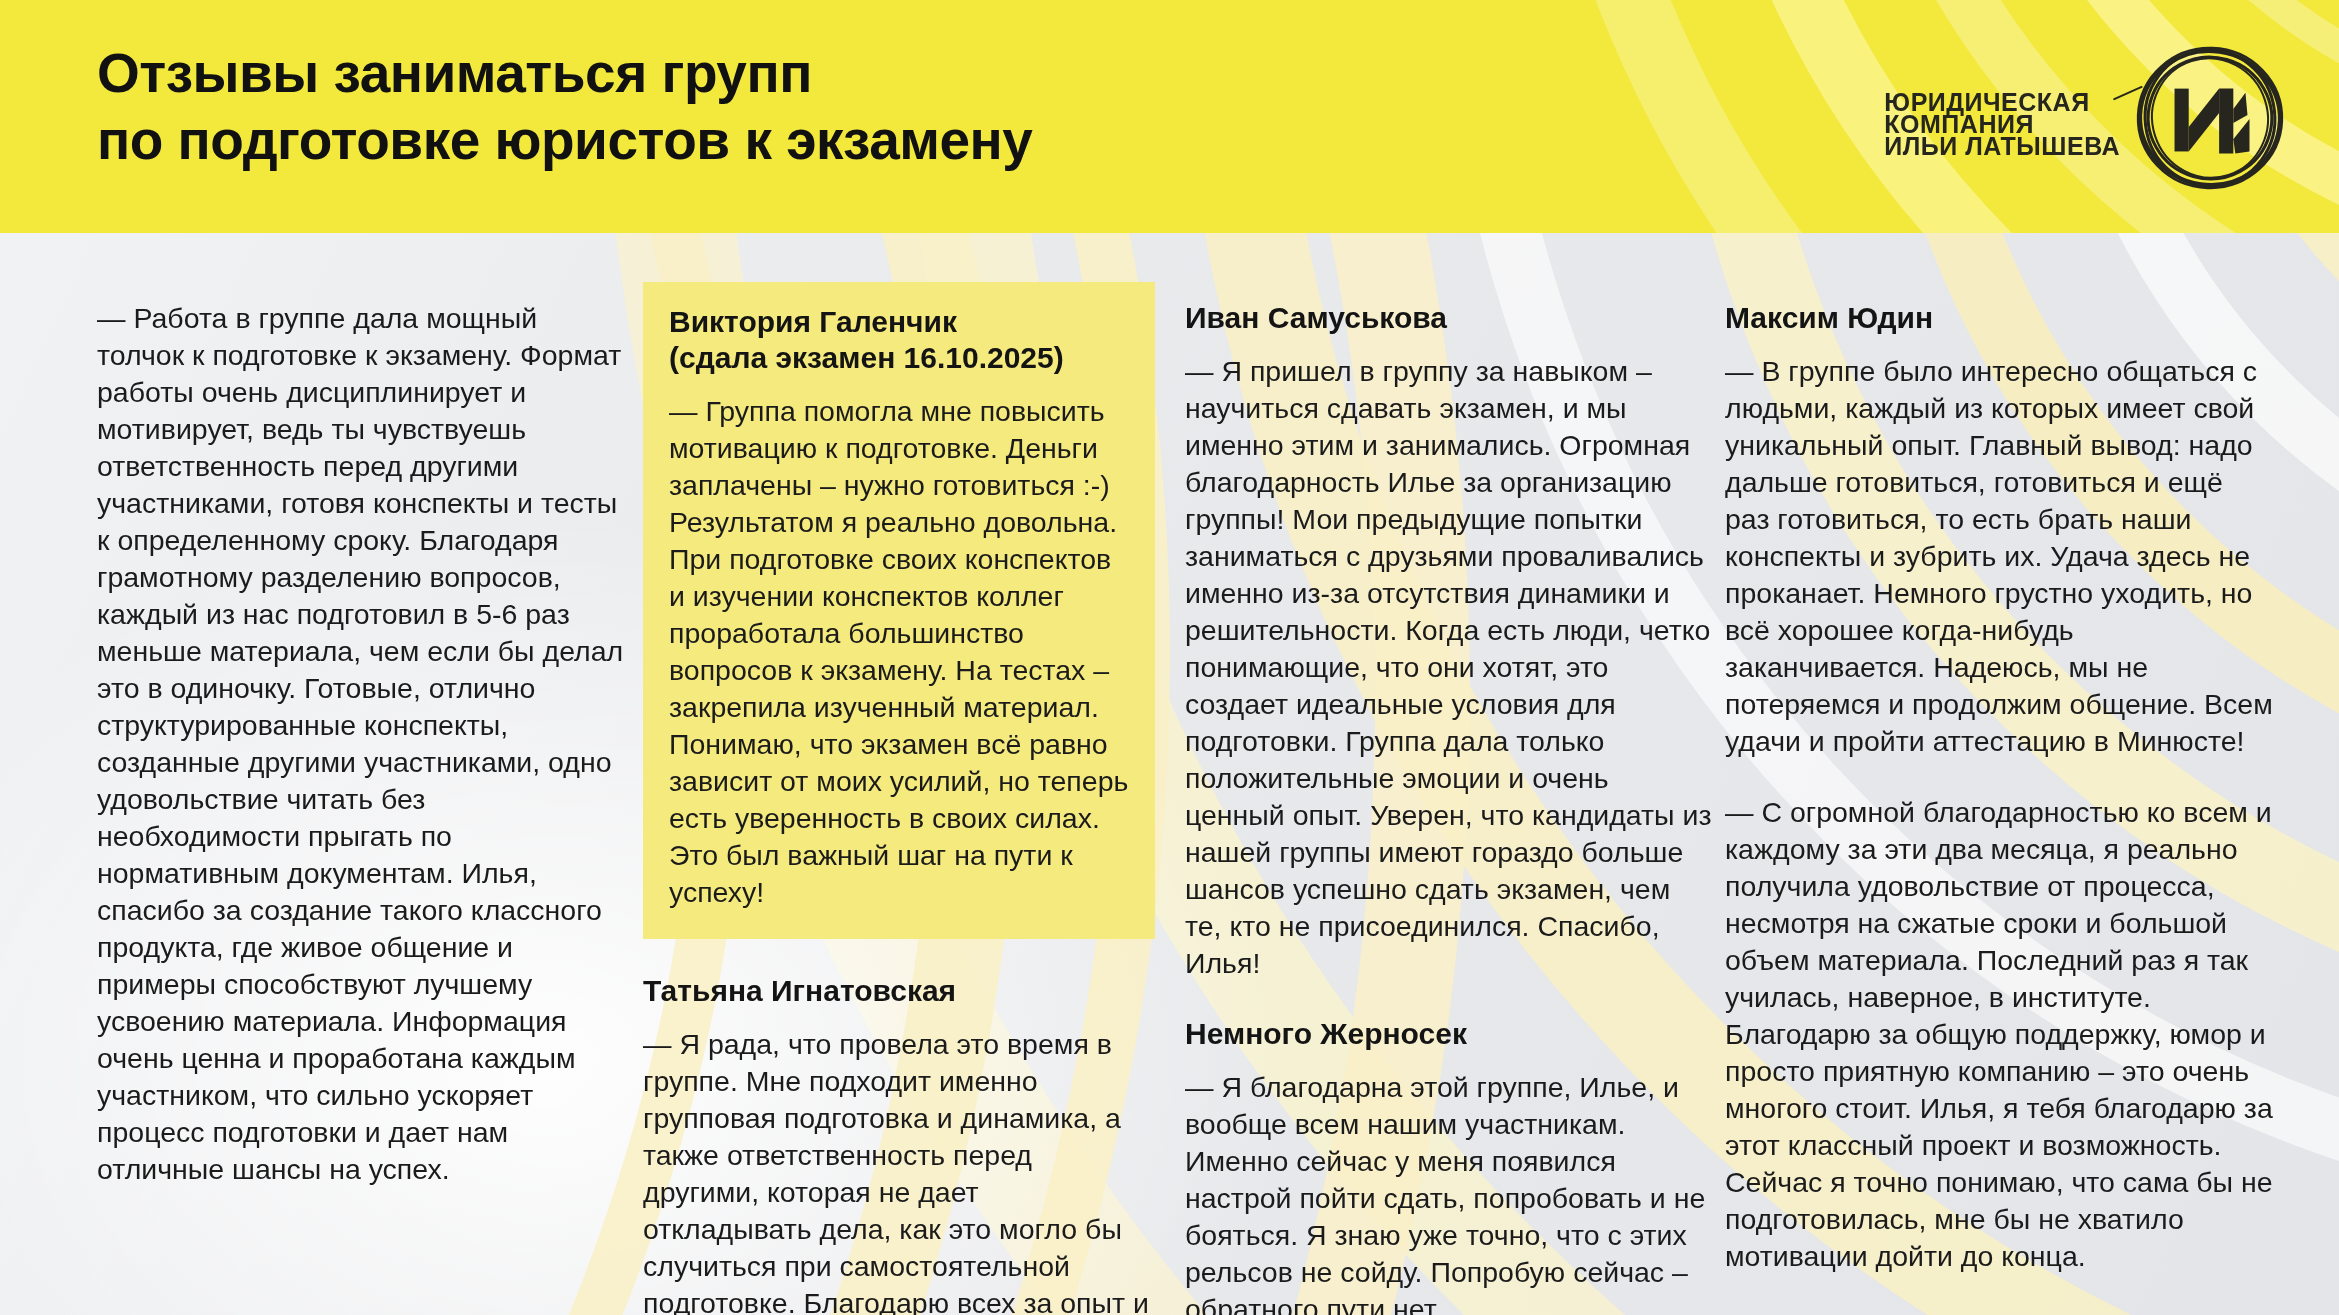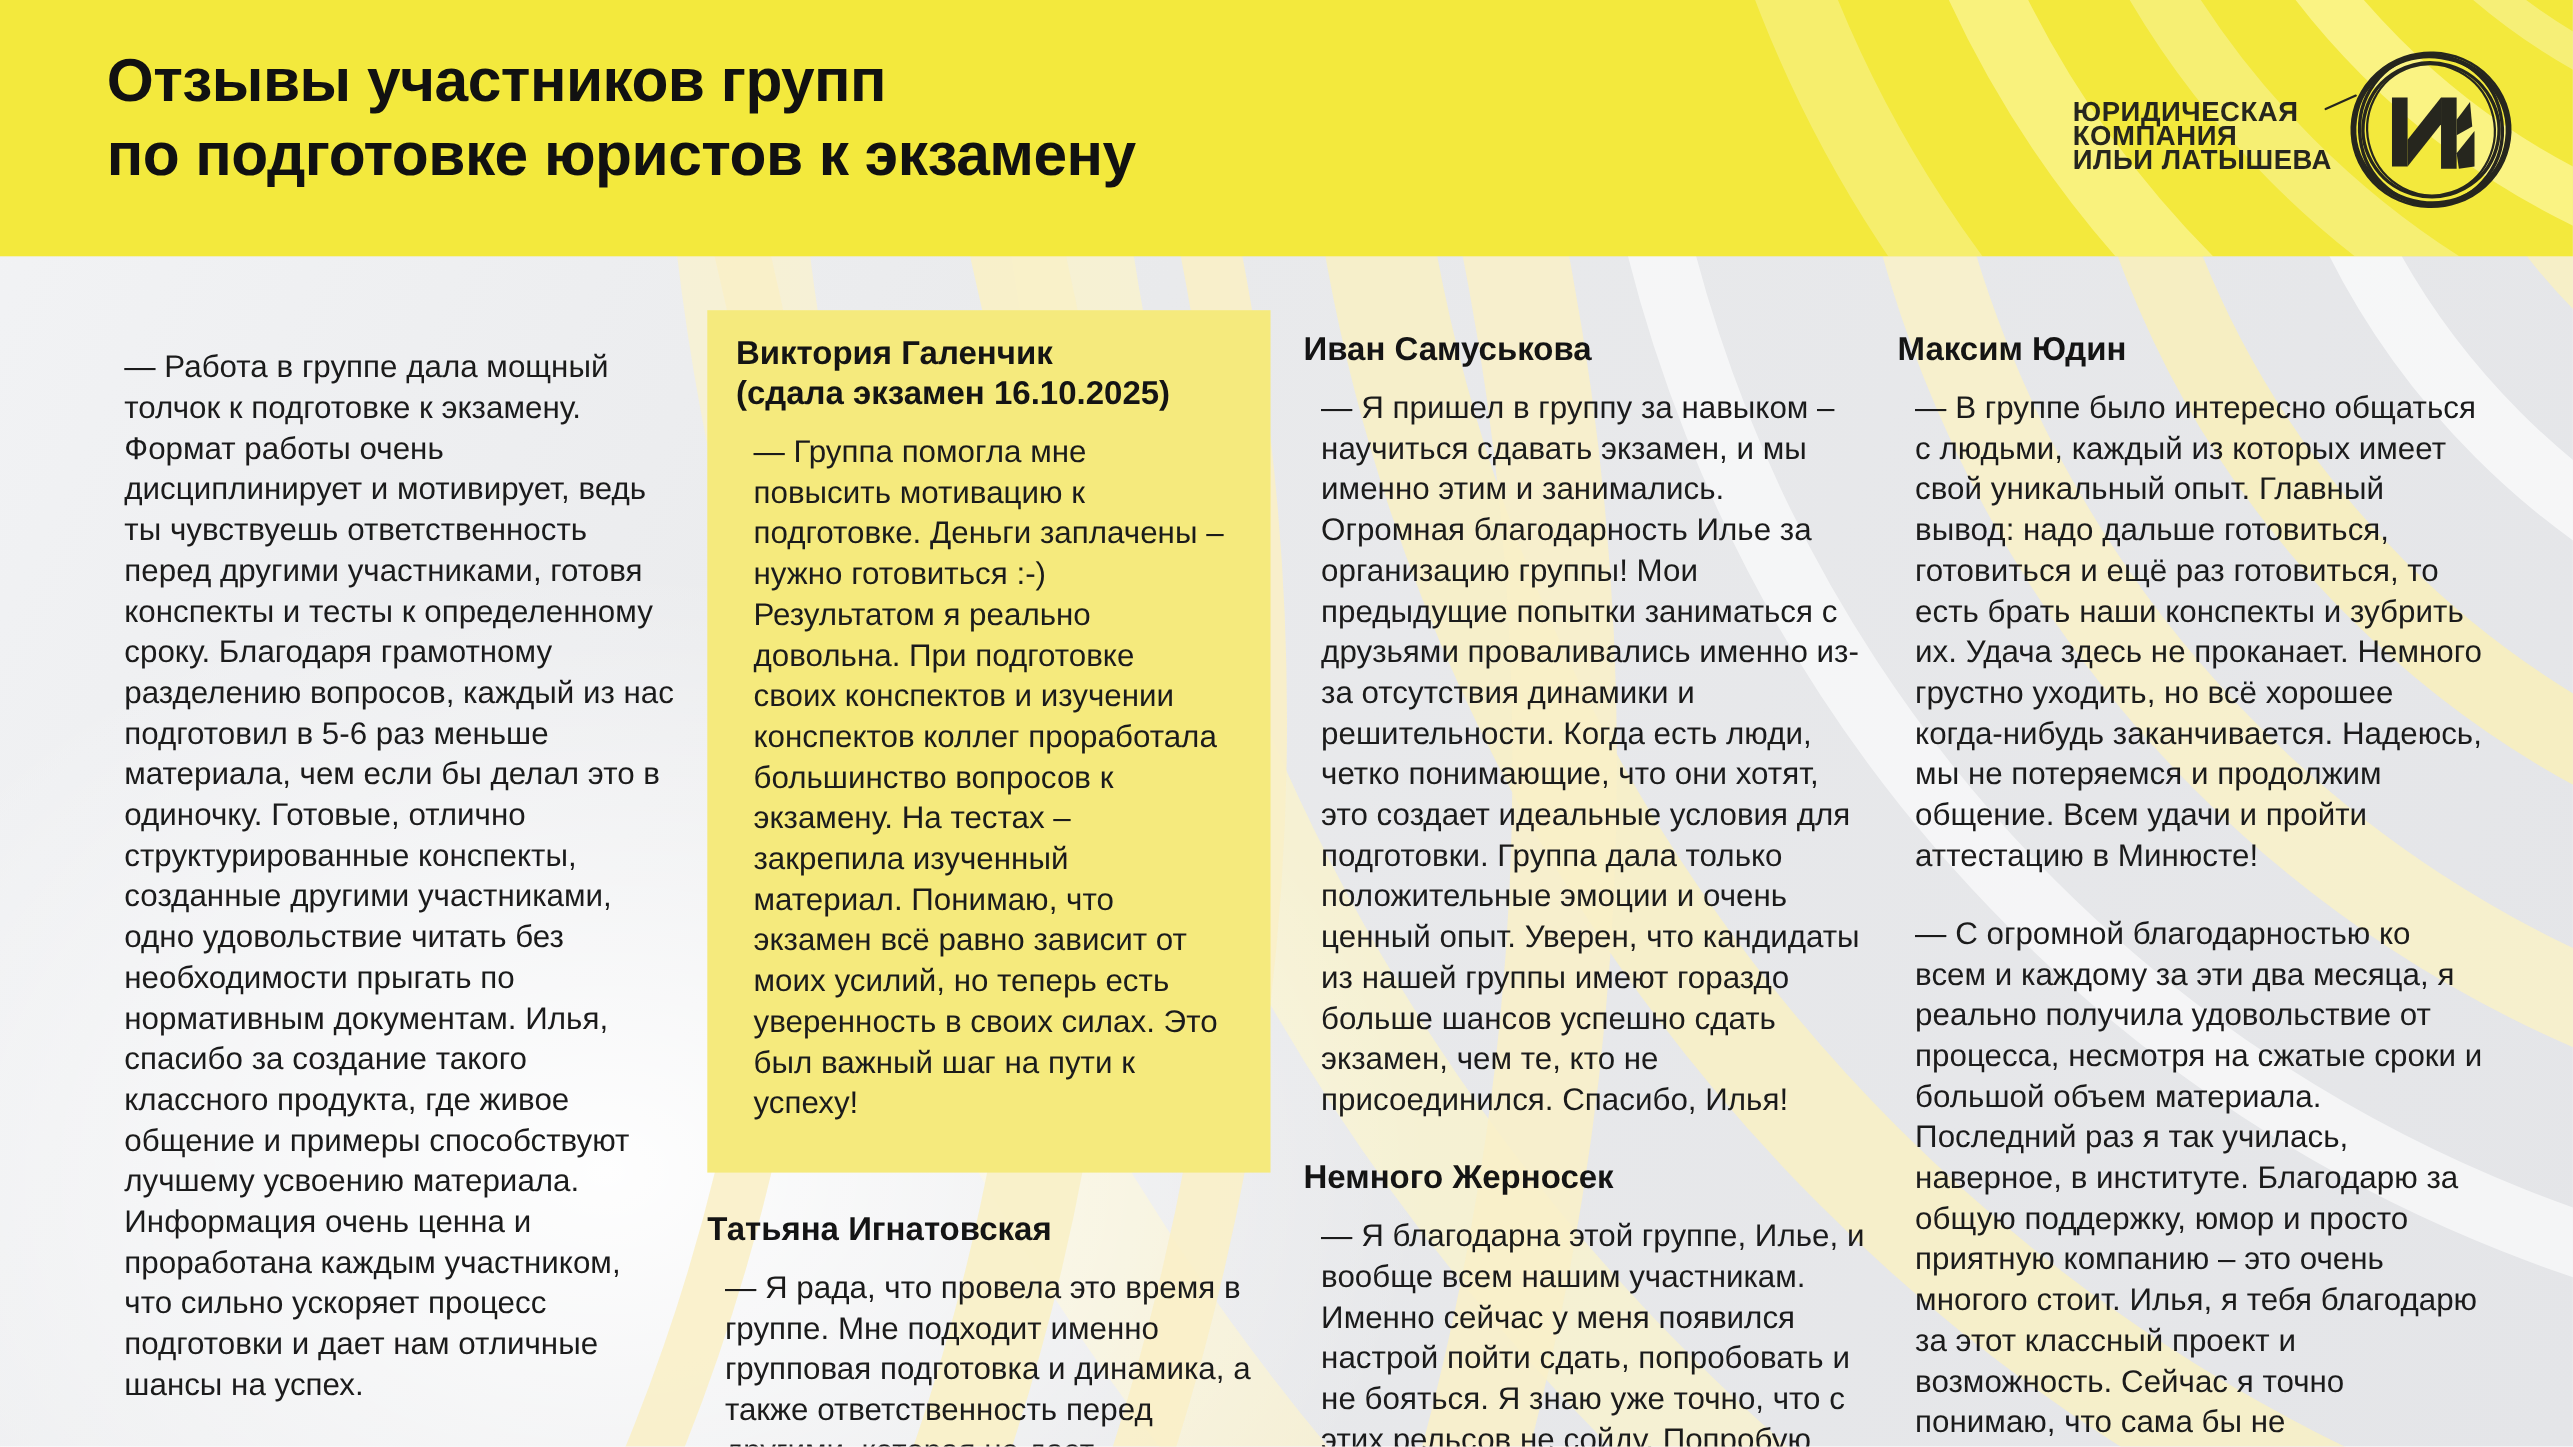--- a/index.html
+++ b/index.html
@@ -31,21 +31,21 @@
   .logo-mark{position:absolute;left:2134px;top:42px;width:152px;height:152px;}
   
   .col{position:absolute;}
   .col-1{left:97px; top:300px;width:532px;}
   .col-2{left:643px;top:282px;width:512px;}
   .col-3{left:1185px;top:300px;width:528px;}
   .col-4{left:1725px;top:300px;width:548px;}
   .section + .section{margin-top:34px;}
   .person{margin:0 0 17px;font-size:30px;line-height:36px;font-weight:bold;color:#141414;}
   .person span{display:block;}
-  .quote{margin:16px;font-size:28.5px;line-height:37px;color:#1b1b1b;}
+  .quote{margin:0;font-size:28.5px;line-height:37px;color:#1b1b1b;}
   .highlight-box{background:var(--highlight_yellow);padding:22px 26px 28px;margin-bottom:32px;}
 </style>
 </head>
 <body>
 
 <div class="page">
 
   <div class="ring" style="left:2180px;top:-670px;width:1040px;height:1040px;border-width:40px;border-color:rgba(247,239,195,.9);"></div>
   <div class="ring" style="left:2040px;top:-810px;width:1320px;height:1320px;border-width:58px;border-color:rgba(255,255,255,.65);"></div>
   <div class="ring" style="left:1870px;top:-980px;width:1660px;height:1660px;border-width:72px;border-color:rgba(247,238,190,.9);"></div>
@@ -63,21 +63,21 @@
   <div class="ring" style="left:-3480px;top:-1780px;width:4760px;height:4760px;border-width:95px;border-color:rgba(249,240,200,.85);"></div>
 
   <div class="header">
     <div class="ring" style="left:2040px;top:-1040px;width:1120px;height:1120px;border-width:30px;border-color:rgba(255,255,255,.30);"></div>
     <div class="ring" style="left:1940px;top:-1140px;width:1320px;height:1320px;border-width:48px;border-color:rgba(255,252,190,.55);"></div>
     <div class="ring" style="left:1820px;top:-1260px;width:1560px;height:1560px;border-width:55px;border-color:rgba(255,255,255,.28);"></div>
     <div class="ring" style="left:1680px;top:-1400px;width:1840px;height:1840px;border-width:65px;border-color:rgba(255,252,190,.5);"></div>
     <div class="ring" style="left:1520px;top:-1560px;width:2160px;height:2160px;border-width:70px;border-color:rgba(255,255,255,.25);"></div>
 
     <h1 class="title">
-      <span>Отзывы участников групп</span>
+      <span>Отзывы заниматься групп</span>
       <span>по подготовке юристов к экзамену</span>
     </h1>
 
     <div class="logo-text">
       <div>ЮРИДИЧЕСКАЯ</div>
       <div>КОМПАНИЯ</div>
       <div>ИЛЬИ ЛАТЫШЕВА</div>
     </div>
     <div class="logo-connector"></div>
     <svg class="logo-mark" viewBox="0 0 150 150">

